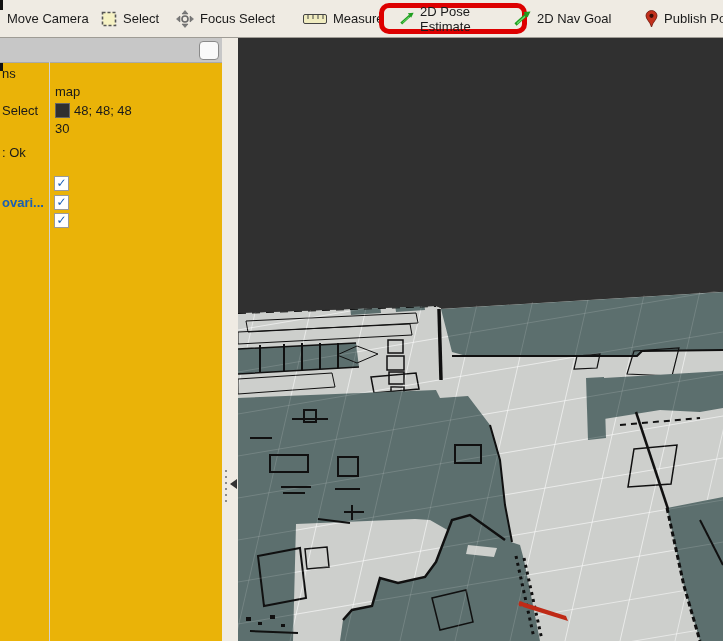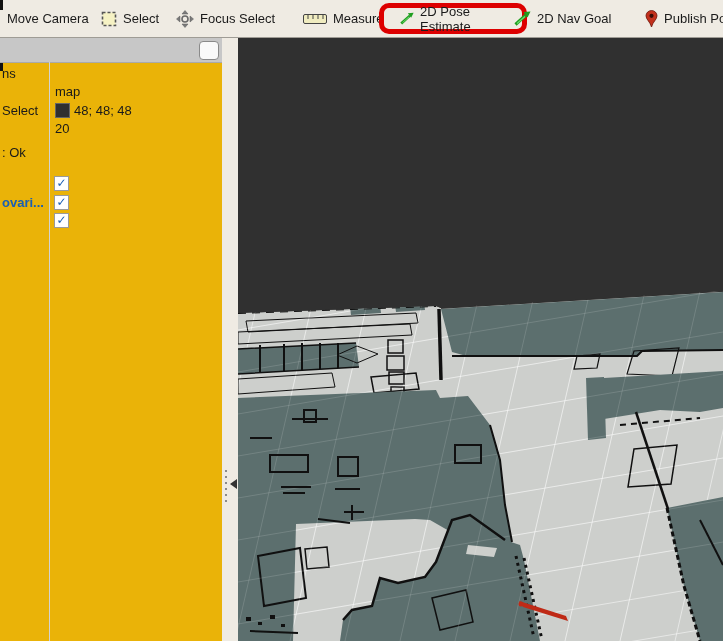--- a/index.html
+++ b/index.html
@@ -128,21 +128,21 @@
   </div>
   <div class="prow" style="top:63px">
     <span class="plabel">Select</span>
     <span class="pval">
       <span class="swatch"></span>
       <span>48; 48; 48</span>
     </span>
   </div>
   <div class="prow" style="top:81px">
     <span class="plabel"></span>
-    <span class="pval">20</span>
+    <span class="pval">30</span>
   </div>
   <div class="prow" style="top:105px">
     <span class="plabel">: Ok</span>
   </div>
   <div class="prow" style="top:136px">
     <span class="cbx">✓</span>
   </div>
   <div class="prow" style="top:155px">
     <span class="plabel sel">ovari...</span>
     <span class="cbx">✓</span>

